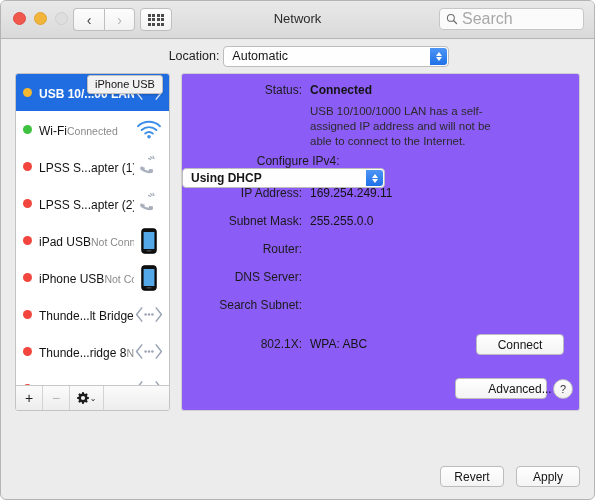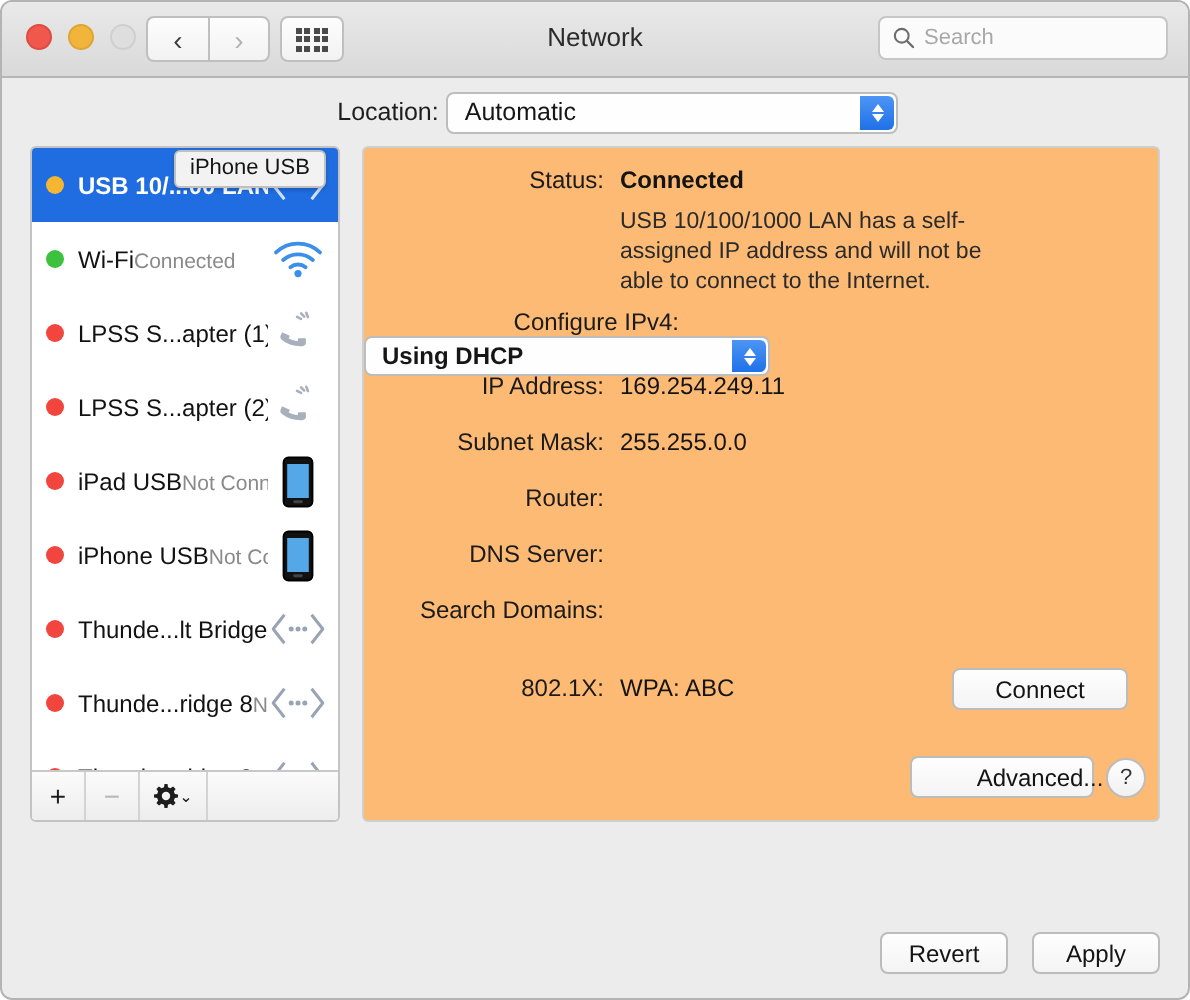--- a/index.html
+++ b/index.html
@@ -123,21 +123,21 @@
     display: flex;
     align-items: center;
     padding-left: 6px;
   }
   .searchbox .mag { width: 12px; height: 12px; flex: 0 0 auto; }
   .searchbox input {
     border: 0;
     outline: 0;
     background: transparent;
     font-family: "Liberation Sans", sans-serif;
-    font-size: 11px;
+    font-size: 16px;
     color: #c2410c;
     margin-left: 4px;
     width: 110px;
     padding: 0;
   }
   .searchbox input::placeholder { color: #a8a8a8; }
 
   
   .locrow {
     position: relative;
@@ -286,21 +286,21 @@
   .tbbtn.disabled { color: #b6b6b6; }
   .tbbtn.gear { width: 34px; gap: 1px; }
   .tbfill { flex: 1 1 auto; }
 
   .detail {
     position: absolute;
     left: 166px;
     right: 0;
     top: 0;
     height: 338px;
-    background: #fdba74;
+    background: #8b5cf6;
     border: 1px solid #cfcfcf;
     border-radius: 3px;
     box-sizing: border-box;
   }
 
   .frow {
     position: absolute;
     display: flex;
     align-items: flex-start;
   }
@@ -613,21 +613,21 @@
         <span class="flabel">Router:</span>
         <span class="fvalue"></span>
       </div>
 
       <div class="frow" style="left:0; top:196px;">
         <span class="flabel">DNS Server:</span>
         <span class="fvalue"></span>
       </div>
 
       <div class="frow" style="left:0; top:224px;">
-        <span class="flabel">Search Domains:</span>
+        <span class="flabel">Search Subnet:</span>
         <span class="fvalue"></span>
       </div>
 
       <div class="frow" style="left:0; top:263px;">
         <span class="flabel">802.1X:</span>
         <span class="fvalue">WPA: ABC</span>
       </div>
 
       <div class="btn btn-connect">Connect</div>
       <div class="btn btn-advanced">Advanced...</div>

